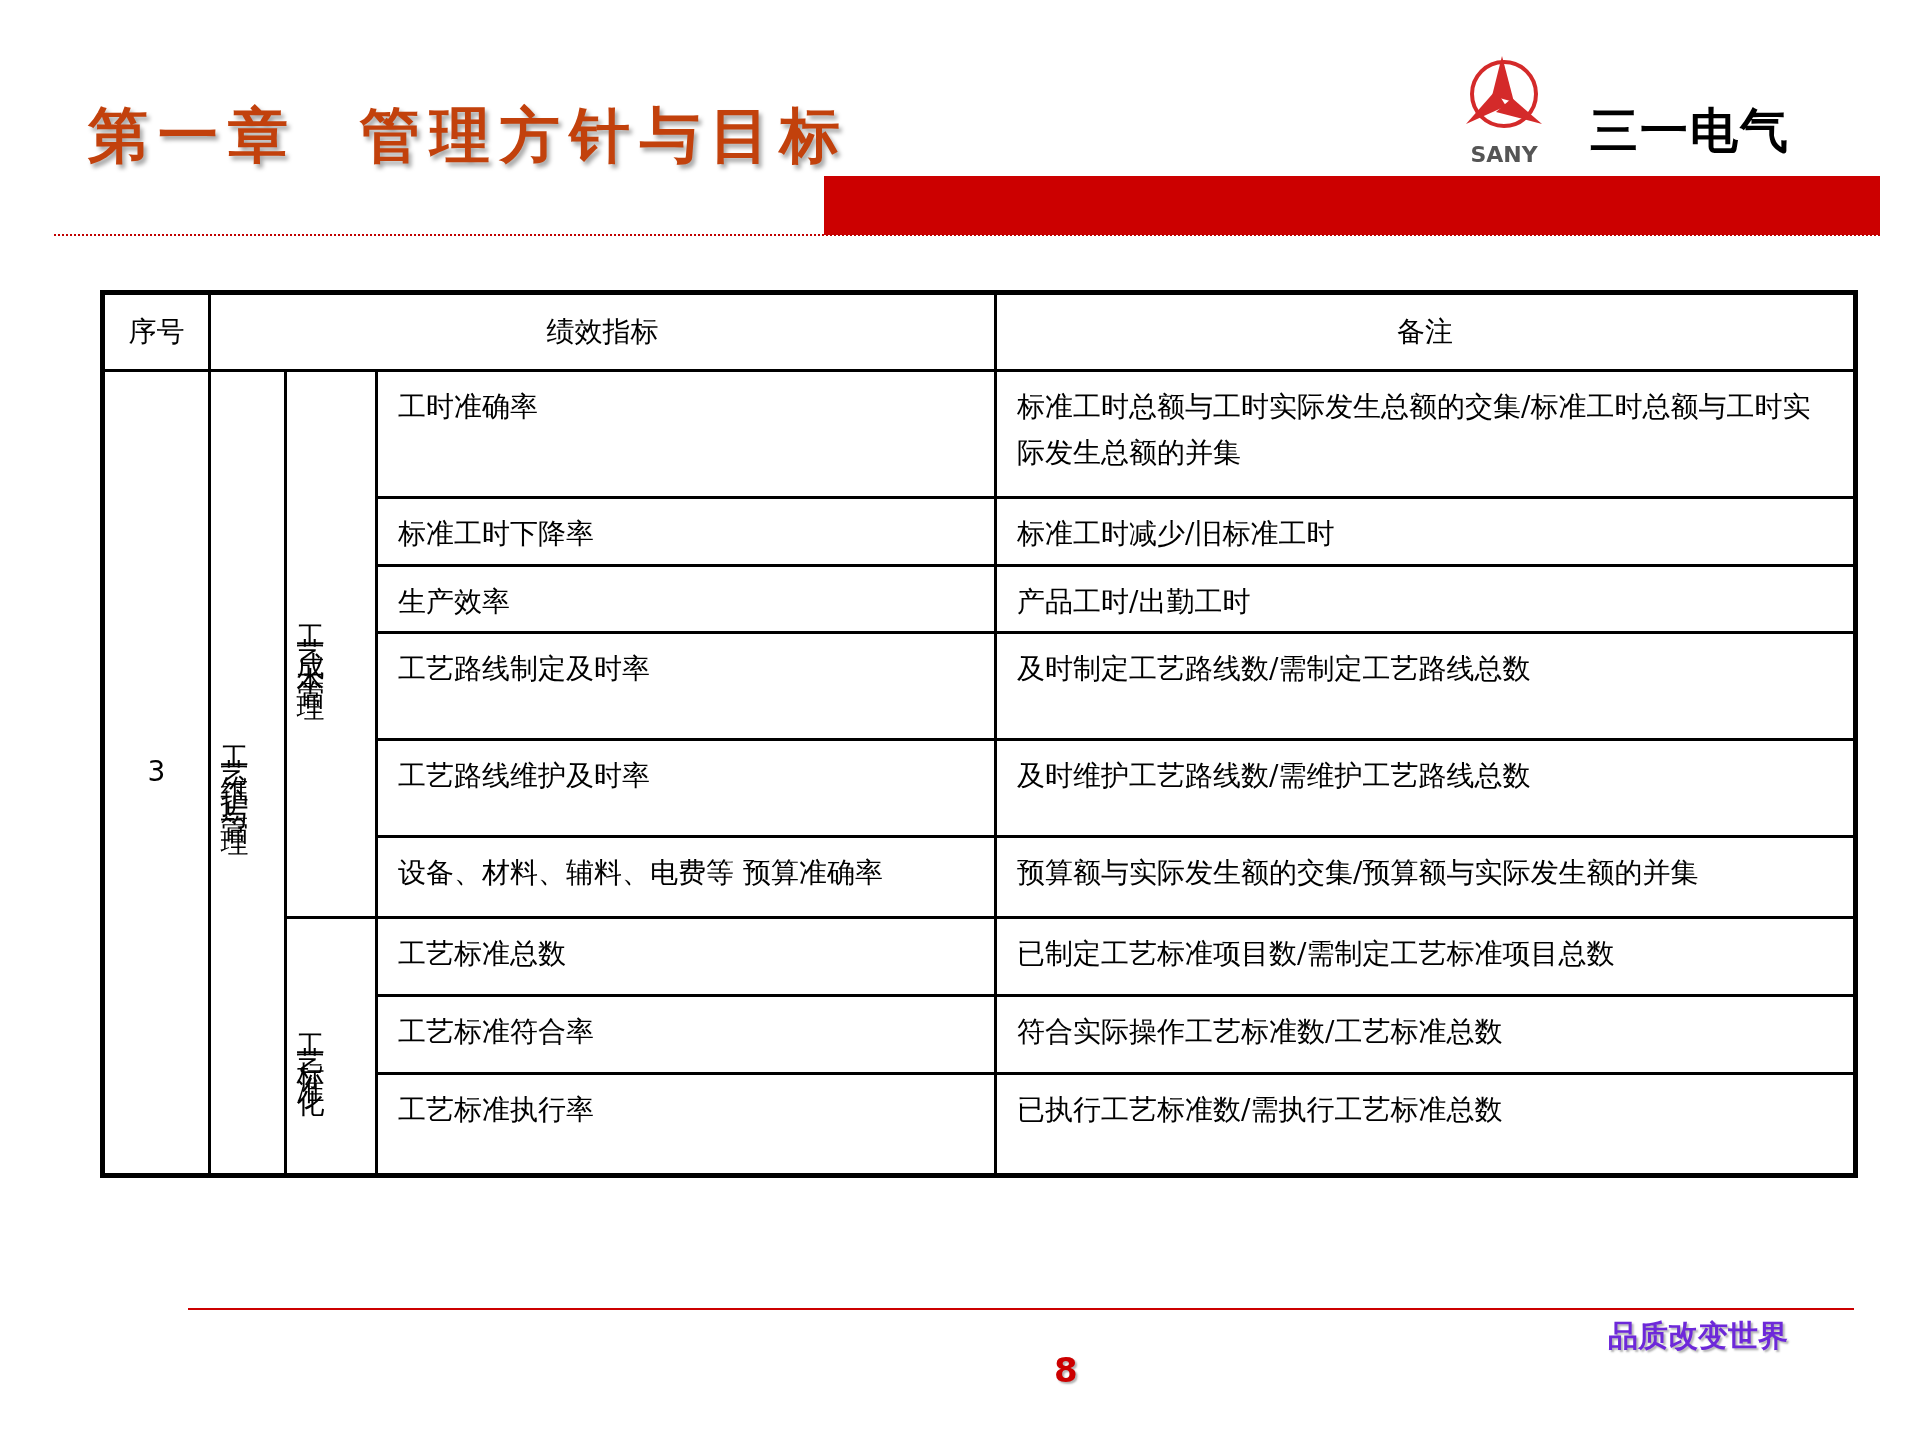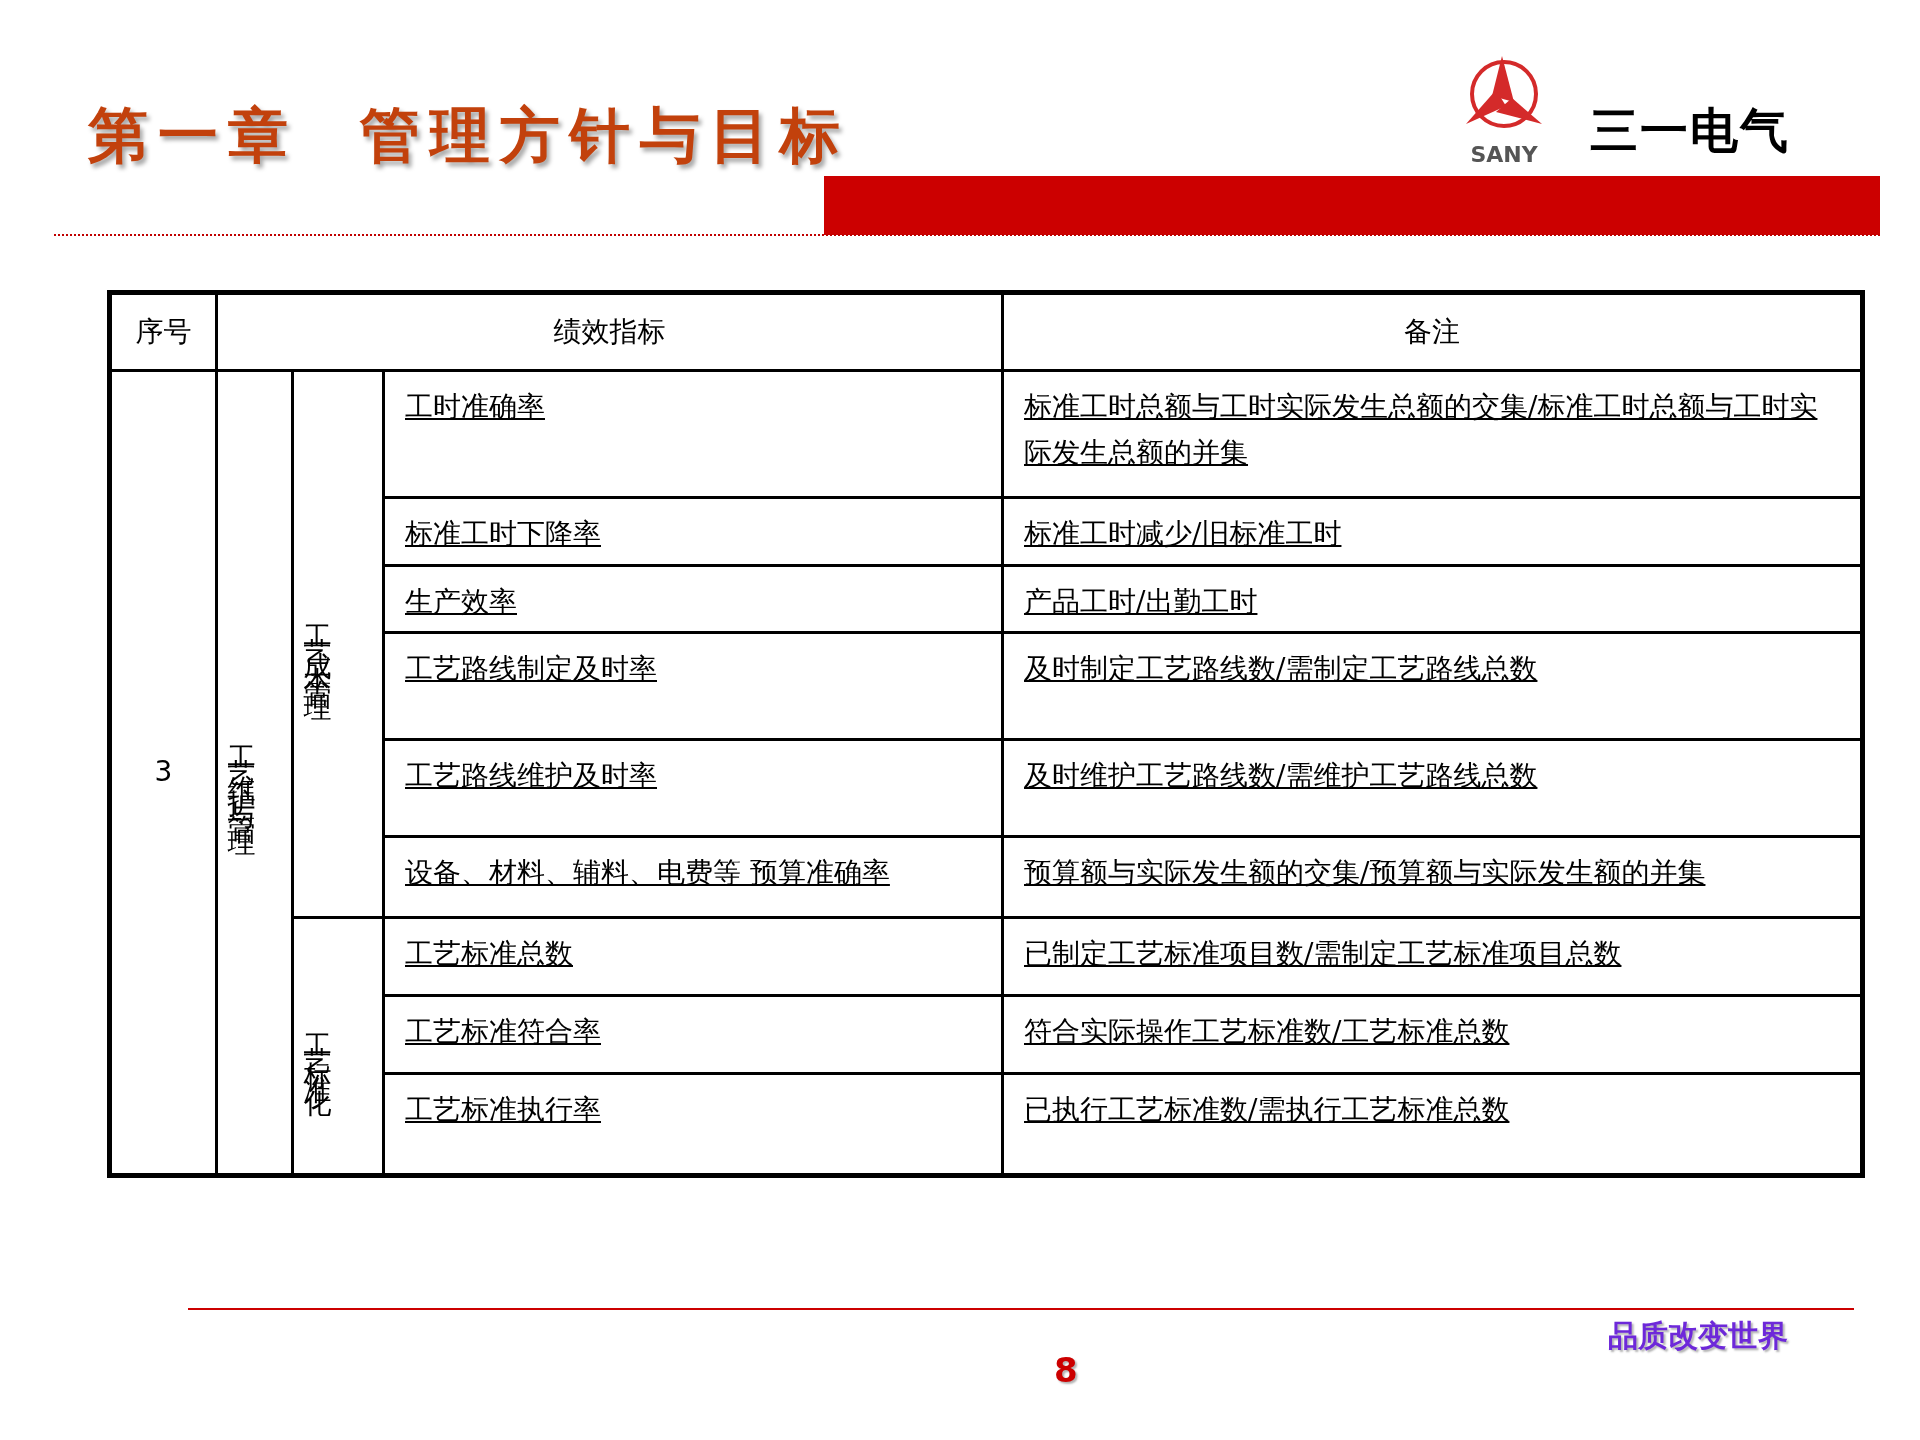--- a/index.html
+++ b/index.html
@@ -6,25 +6,25 @@
   body { width:1920px; height:1440px; position:relative; overflow:hidden;
          font-family:"DejaVu Serif","Liberation Serif", serif; color:#000; }
   .title { position:absolute; left:88px; top:96px; font-family:"DejaVu Sans","Liberation Sans",sans-serif;
            font-size:60px; font-weight:bold; letter-spacing:10px; color:#c2410c;
            text-shadow:3px 4px 4px rgba(0,0,0,0.35); white-space:pre; }
   .logo { position:absolute; left:1462px; top:52px; width:84px; height:116px; }
   .brand { position:absolute; left:1590px; top:80px; font-family:"DejaVu Sans","Liberation Sans",sans-serif;
            font-size:48px; font-weight:bold; color:#000; letter-spacing:2px;margin-top:19px; }
   .redbar { position:absolute; left:824px; top:176px; width:1056px; height:59px; background:#cc0000; }
   .dotline { position:absolute; left:54px; top:234px; width:1826px; height:0; border-top:2px dotted #c00000; }
-  table.kpi { position:absolute; left:107px; top:290px; width:1758px; height:888px;
+  table.kpi { position:absolute; left:100px; top:290px; width:1758px; height:888px;
               border-collapse:collapse; border:5px solid #000; table-layout:fixed; }
   table.kpi td { border:3px solid #000; font-size:28px; vertical-align:top; padding:0; line-height:46px; }
   .hdr td { text-align:center; vertical-align:middle !important; height:72px; }
-  .cell-text { padding:12px 0 0 20px; display:block;text-decoration:underline; }
+  .cell-text { padding:12px 0 0 20px; display:block; }
   .vert { writing-mode:vertical-rl; text-orientation:upright; letter-spacing:14px;
           display:flex; align-items:center; justify-content:center; }
   td.vcell { vertical-align:middle !important; text-align:center; }
   .seq { font-family:"DejaVu Sans","Liberation Sans",sans-serif; font-size:28px; }
   .footline { position:absolute; left:188px; top:1308px; width:1666px; height:2px; background:#cc0000; }
   .slogan { position:absolute; left:1608px; top:1316px; font-family:"DejaVu Sans","Liberation Sans",sans-serif;
             font-size:30px; font-weight:bold; color:#6d28d9; text-shadow:2px 2px 2px rgba(0,0,0,0.3); }
   .pagenum { position:absolute; left:1054px; top:1350px; font-family:"DejaVu Sans","Liberation Sans",sans-serif;
              font-size:34px; font-weight:bold; color:#cc0000; text-shadow:2px 2px 2px rgba(0,0,0,0.3); }
 </style>

